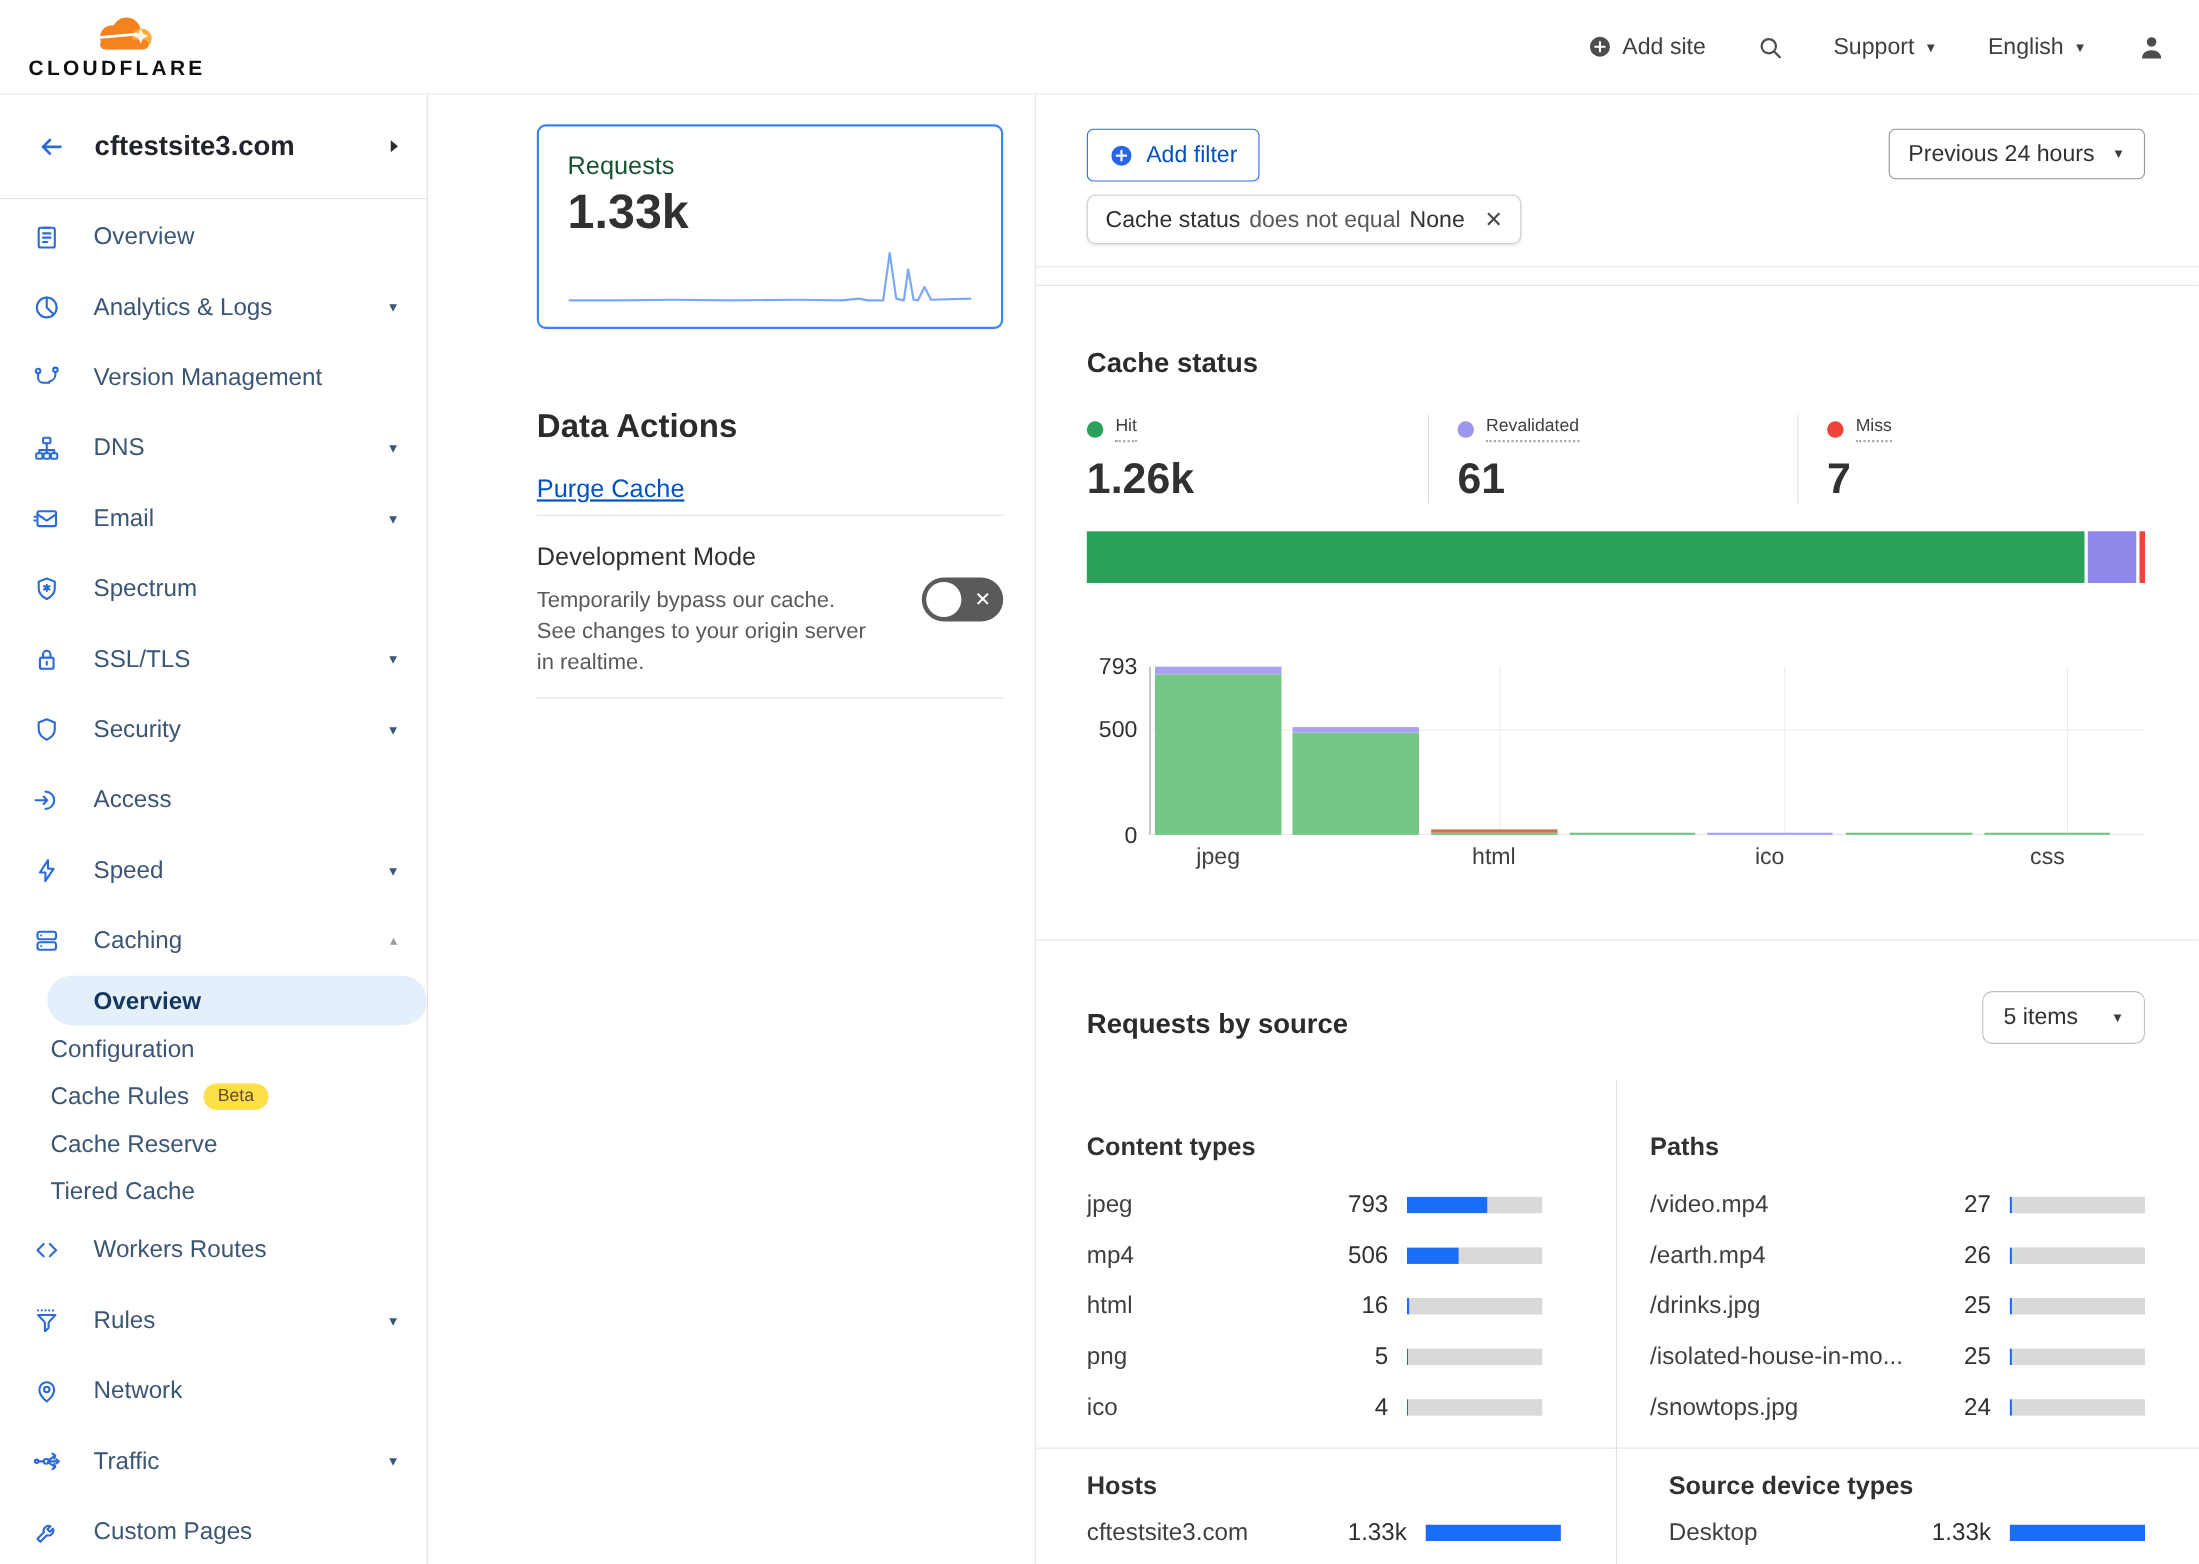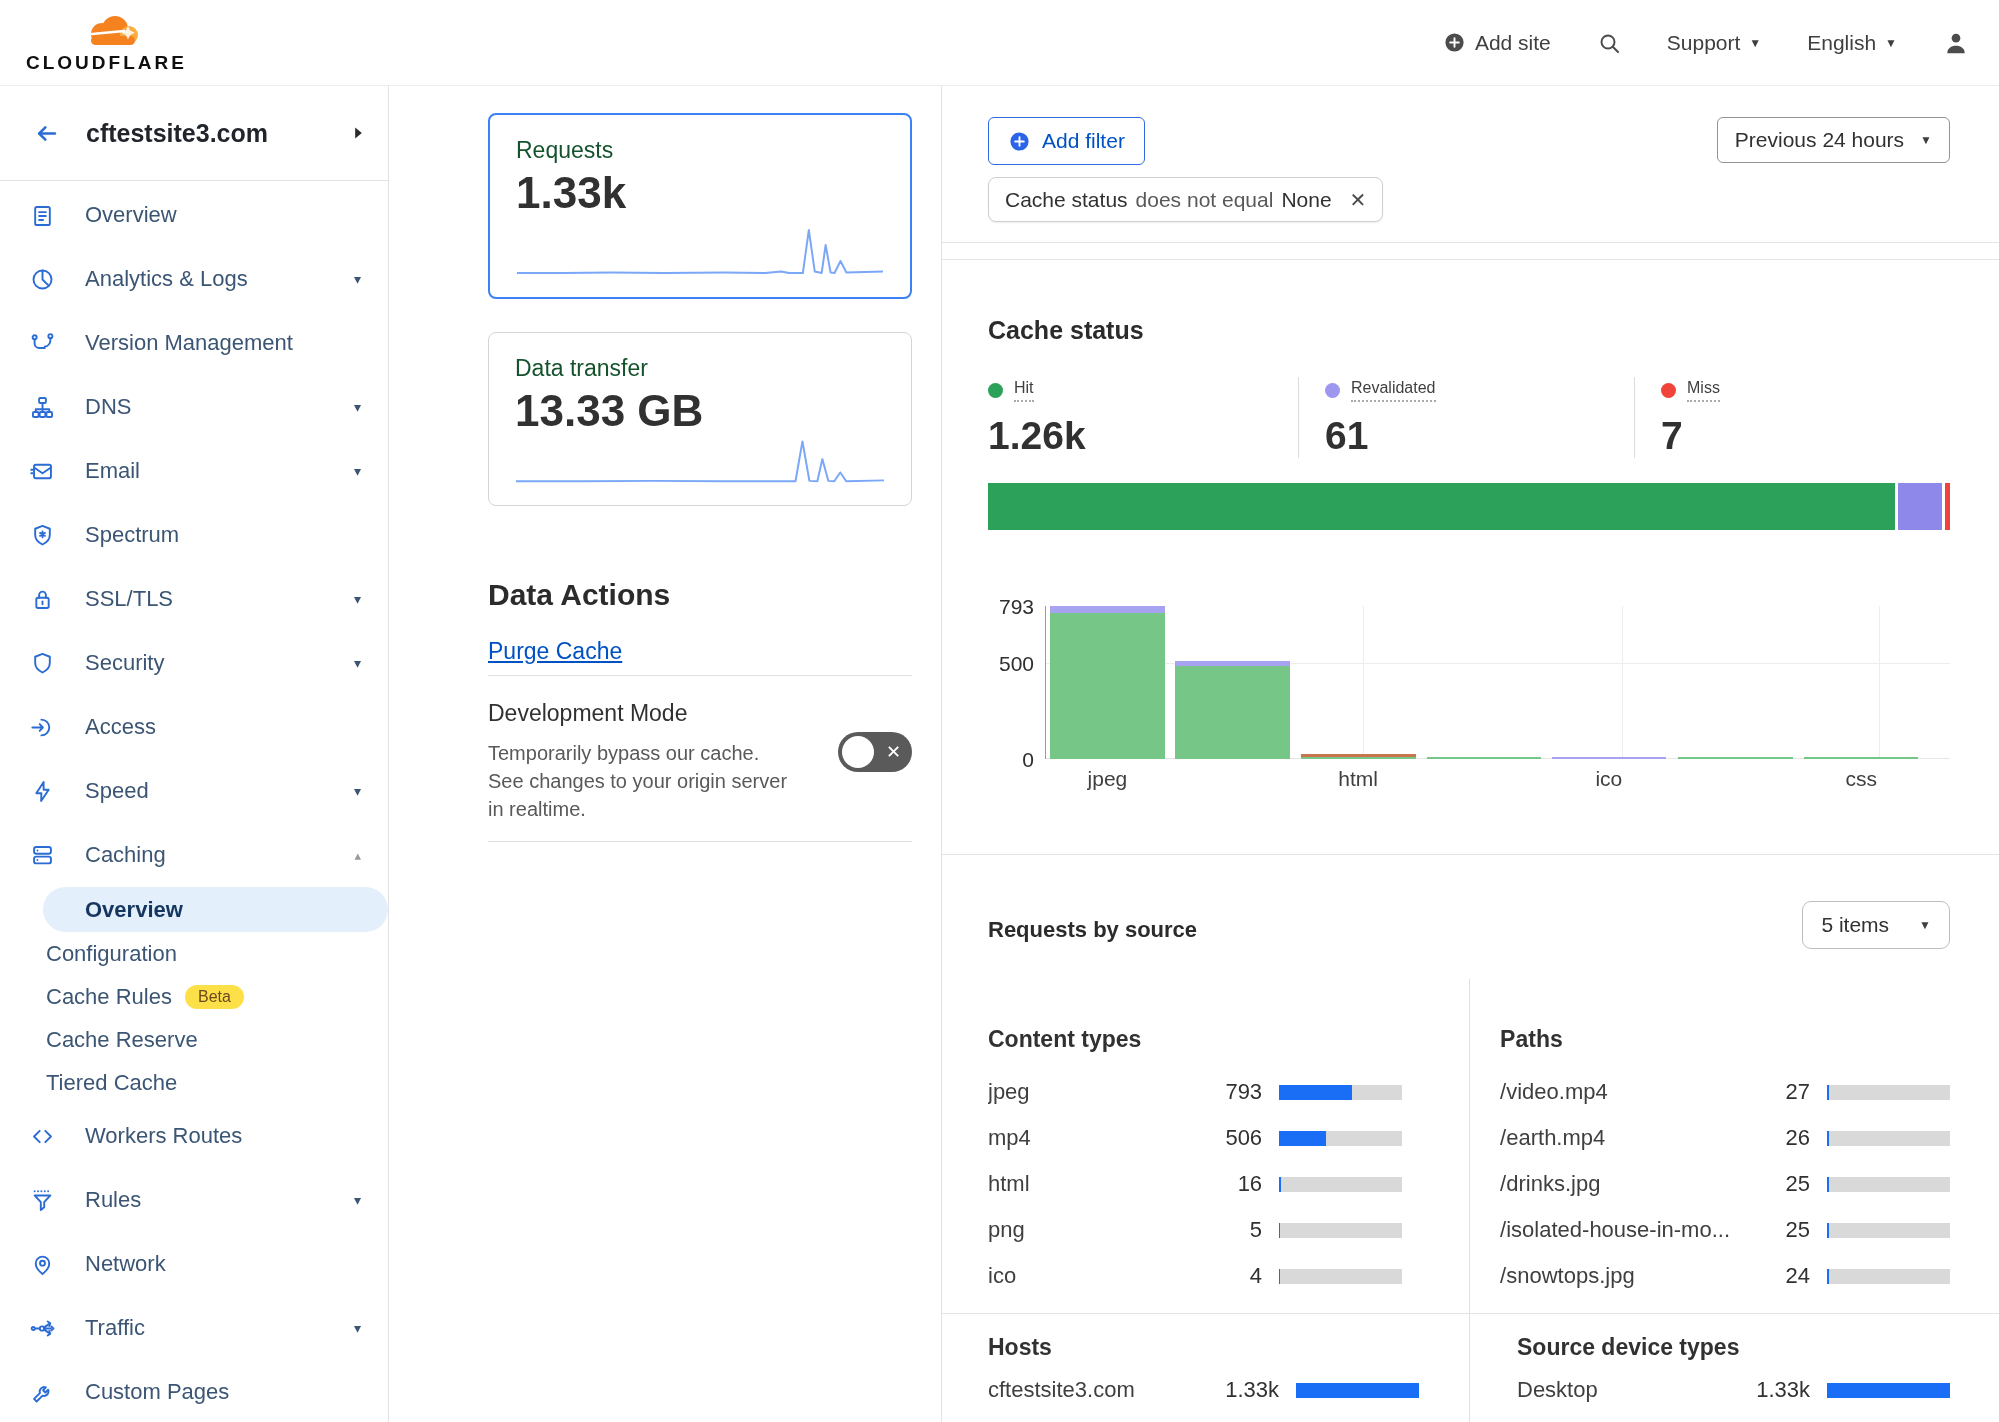--- a/index.html
+++ b/index.html
@@ -83,21 +83,21 @@
   .plot { position:relative; height:153px; border-left:1px solid #9a9a9a; }
   .gl-h { position:absolute; left:0; right:0; height:1px; background:#ededed; }
   .gl-v { position:absolute; top:0; bottom:0; width:1px; background:#ededed; }
   .gl-base { position:absolute; left:0; right:0; bottom:0; height:1px; background:#e6e6e6; }
   .bar { position:absolute; bottom:0; }
   .bar i { position:absolute; left:0; right:0; display:block; }
   .xlab { position:absolute; top:161px; transform:translateX(-50%); font-size:21px; color:#3f3f3f; }
 
   .div3 { margin-top:52px; }
   .rbs-head { margin-top:46px; display:flex; align-items:flex-start; position:relative; }
-  .rbs-title { font-size:22px; font-weight:bold; color:#2b2b2b; margin-top:16px; }
+  .rbs-title { font-size:25px; font-weight:bold; color:#2b2b2b; margin-top:16px; }
   .itemsel { position:absolute; right:0; top:0; display:inline-flex; align-items:center; border:1px solid #bfbfbf; border-radius:9px; background:#fff; padding:0 18px; height:48px; font-size:21px; color:#313131; cursor:pointer; }
   .itemsel .tri { margin-left:30px; }
 
   .rbs-body { position:relative; margin-top:36px; }
   .vsep { position:absolute; left:50%; top:0; bottom:-86px; width:1px; background:#e0e0e0; }
   .tgrid { display:grid; grid-template-columns:1fr 1fr; }
   .tcol1 { padding-right:50px; }
   .tcol2 { padding-left:48px; }
   .thead { font-size:23px; font-weight:bold; color:#313131; }
   .thead-pad { margin-top:47px; }
@@ -322,27 +322,20 @@
     </div>
 
     <div class="midcol">
       <div class="mcard card-req sel">
         <span class="clabel">Requests</span>
         <span class="cvalue">1.33k</span>
         <svg class="spark" viewBox="0 0 372 62" preserveAspectRatio="none" fill="none" stroke="#7aa7f7" stroke-width="2" stroke-linejoin="round">
           <polyline points="1,52 48,52 96,51.5 150,52 210,51.5 252,52 268,50.5 276,52 290,52 296,9 302,50.5 309,52 313,24 318,51.5 322,52 328,40 334,51.5 371,50.5"></polyline>
         </svg>
       </div>
-      <div class="mcard card-dt">
-        <span class="clabel">Data transfer</span>
-        <span class="cvalue">13.33 GB</span>
-        <svg class="spark" viewBox="0 0 372 62" preserveAspectRatio="none" fill="none" stroke="#7aa7f7" stroke-width="2" stroke-linejoin="round">
-          <polyline points="1,51 70,51 140,50.5 205,51 252,51 282,51 289,6 296,50.5 304,51 309,26 315,50.5 321,51 327,41 333,51 371,50"></polyline>
-        </svg>
-      </div>
 
       <div class="qa-title">Data Actions</div>
       <a class="purge">Purge Cache</a>
       <div class="mid-hr"></div>
       <div class="dev">
         <div>
           <div class="dev-title">Development Mode</div>
           <div class="dev-desc">Temporarily bypass our cache. See changes to your origin server in realtime.</div>
         </div>
         <div class="toggle">

